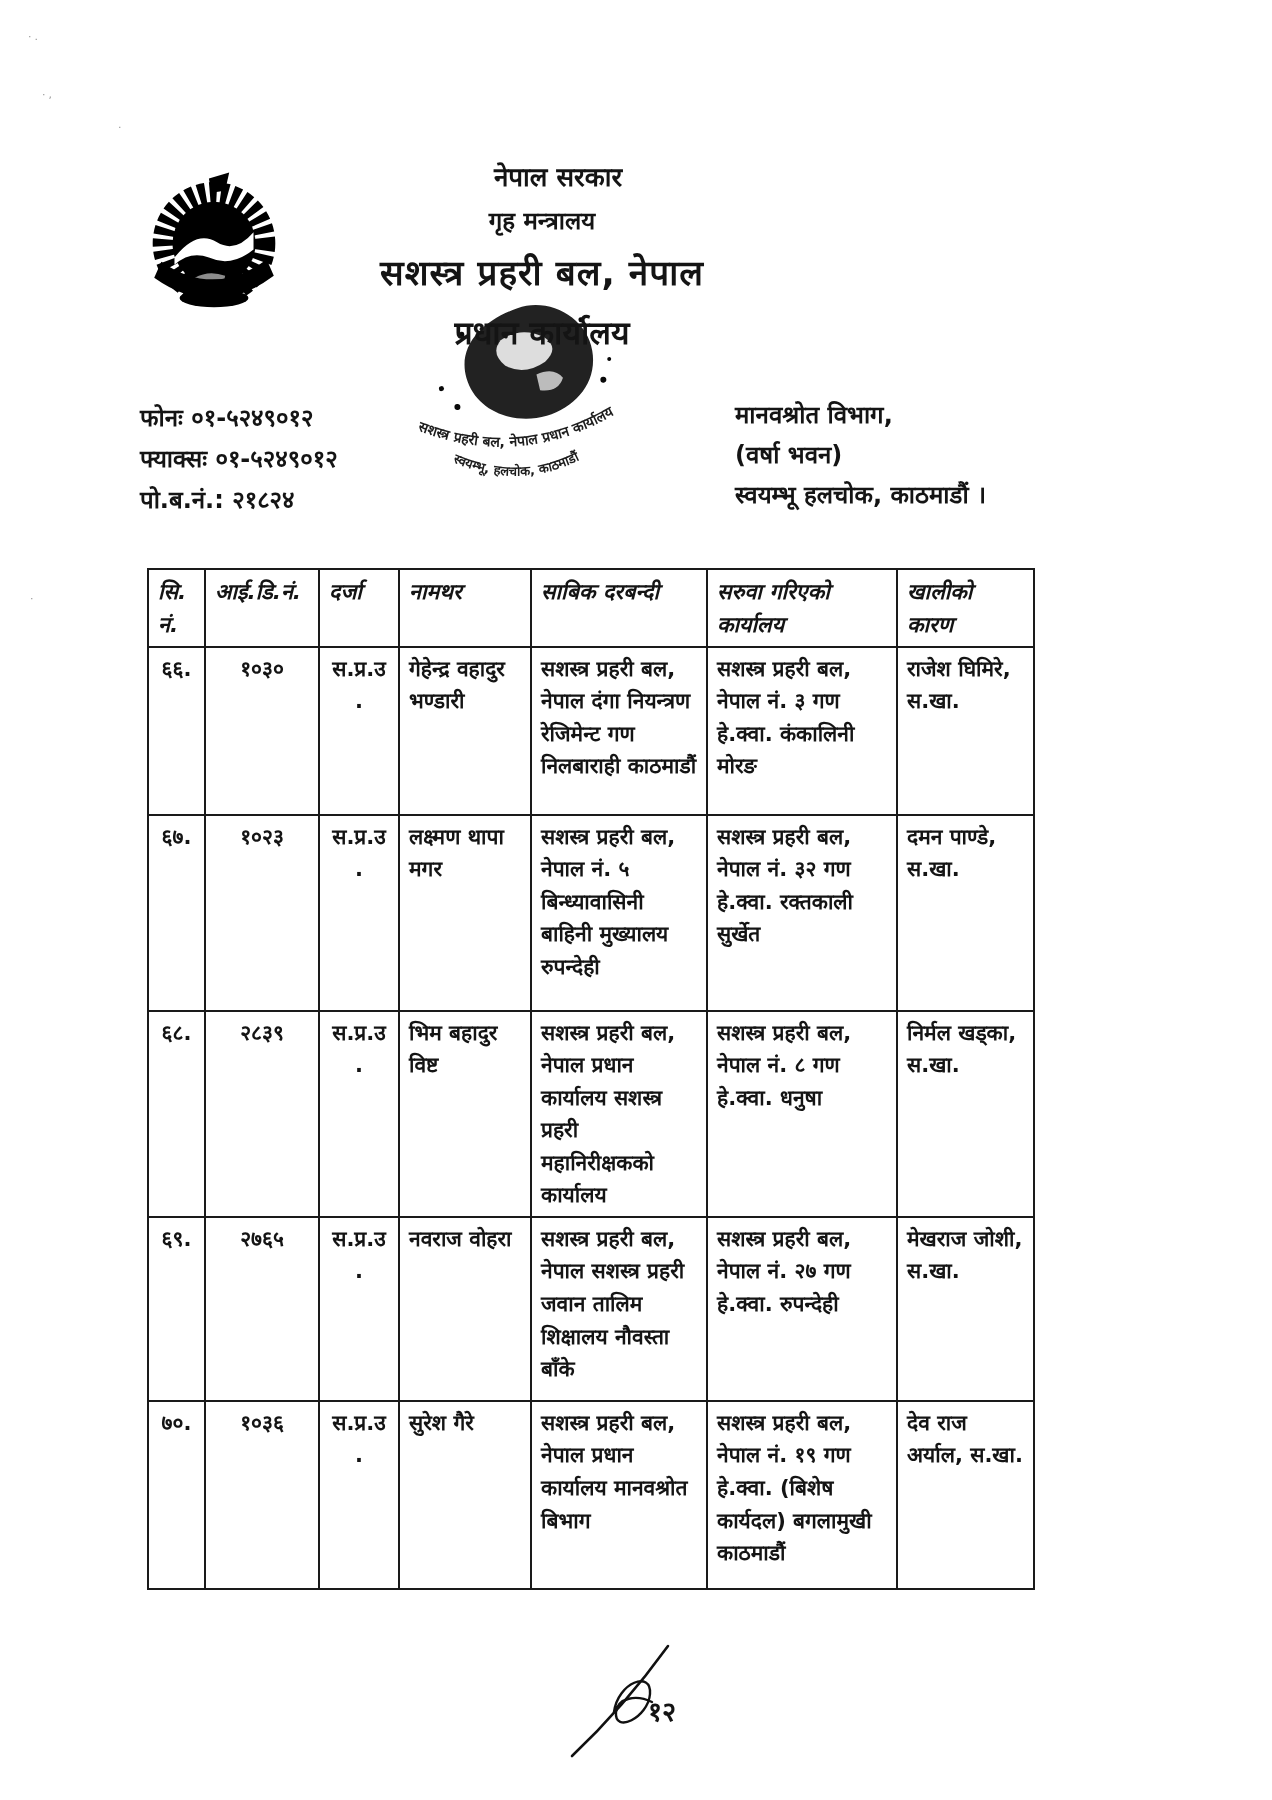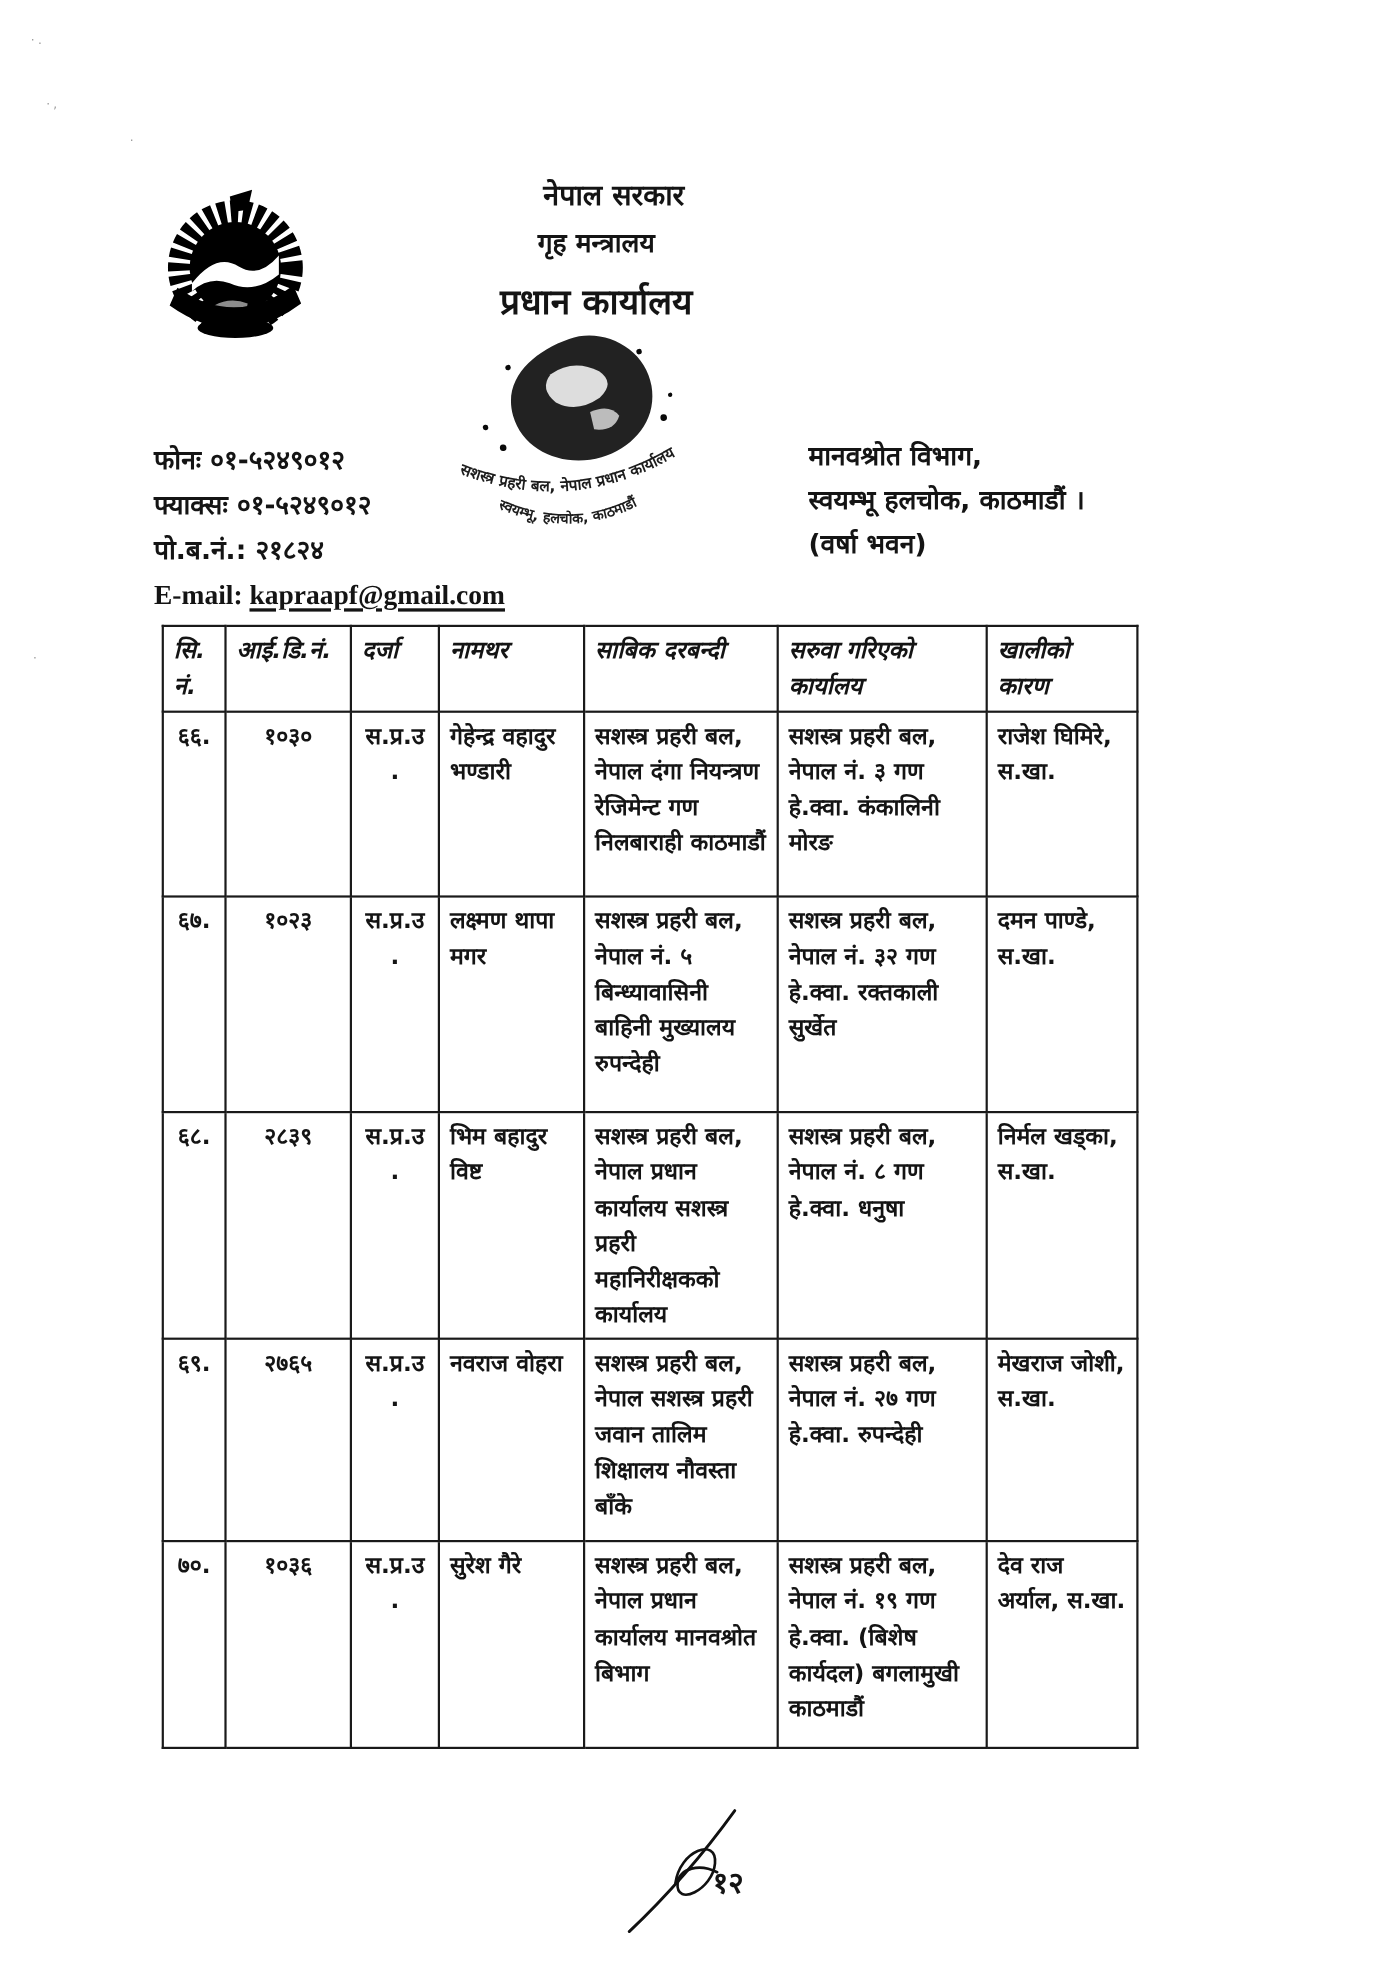--- a/index.html
+++ b/index.html
@@ -74,20 +74,21 @@
       <path d="M36,88 Q58,60 78,73 Q96,84 114,63 L114,80 Q92,98 70,88 Q52,81 36,95 Z" fill="#fff"></path>
       <path d="M56,108 Q70,100 86,106 L84,116 Q70,110 58,116 Z" fill="#fff" opacity=".55"></path>
       <path d="M16,108 Q75,150 134,106 L127,90 Q75,128 23,92 Z" fill="#000"></path>
       <ellipse cx="75" cy="128" rx="34" ry="9" fill="#000"></ellipse>
     </svg>
   </div>
 
   <div class="head-center">
     <div class="head-gov">नेपाल सरकार</div>
     <div class="head-ministry">गृह मन्त्रालय</div>
+    <div class="head-org">सशस्त्र प्रहरी बल, नेपाल</div>
     <div class="head-office">प्रधान कार्यालय</div>
   </div>
 
   <div class="seal">
     <svg viewBox="0 0 252 220" width="252" height="220">
       <path d="M128,28 C160,20 196,44 198,78 C200,110 176,132 146,138 C112,144 76,126 70,92 C64,58 94,36 128,28 Z" fill="#000" opacity=".9"></path>
       <path d="M108,58 Q130,46 152,60 Q166,72 150,84 Q128,96 110,84 Q96,70 108,58 Z" fill="#fff" opacity=".85"></path>
       <path d="M140,96 Q158,90 166,102 Q160,116 142,112 Z" fill="#fff" opacity=".7"></path>
       <circle cx="58" cy="120" r="3" fill="#000"></circle>
         <circle cx="44" cy="100" r="2.5" fill="#000"></circle>
@@ -105,30 +106,26 @@
       <text font-size="13" fill="#000" opacity=".92">
         <textPath href="#sealArcBottom" startOffset="4">स्वयम्भू, हलचोक, काठमाडौं</textPath>
       </text>
     </svg>
   </div>
 
   <div class="contact">
     <div>फोनः ०१-५२४९०१२</div>
     <div>फ्याक्सः ०१-५२४९०१२</div>
     <div>पो.ब.नं.: २१८२४</div>
-    <div class="email-line">
-      <span>E-mail:</span>
-      <span class="email-link">kapraapf@gmail.com</span>
-    </div>
   </div>
 
   <div class="address">
     <div>मानवश्रोत विभाग,</div>
+    <div>(वर्षा भवन)</div>
     <div>स्वयम्भू हलचोक, काठमाडौं ।</div>
-    <div>(वर्षा भवन)</div>
   </div>
 
   <table class="roster">
     <colgroup>
       <col style="width:57px">
         <col style="width:114px">
         <col style="width:80px">
       <col style="width:132px">
         <col style="width:176px">
         <col style="width:190px">

